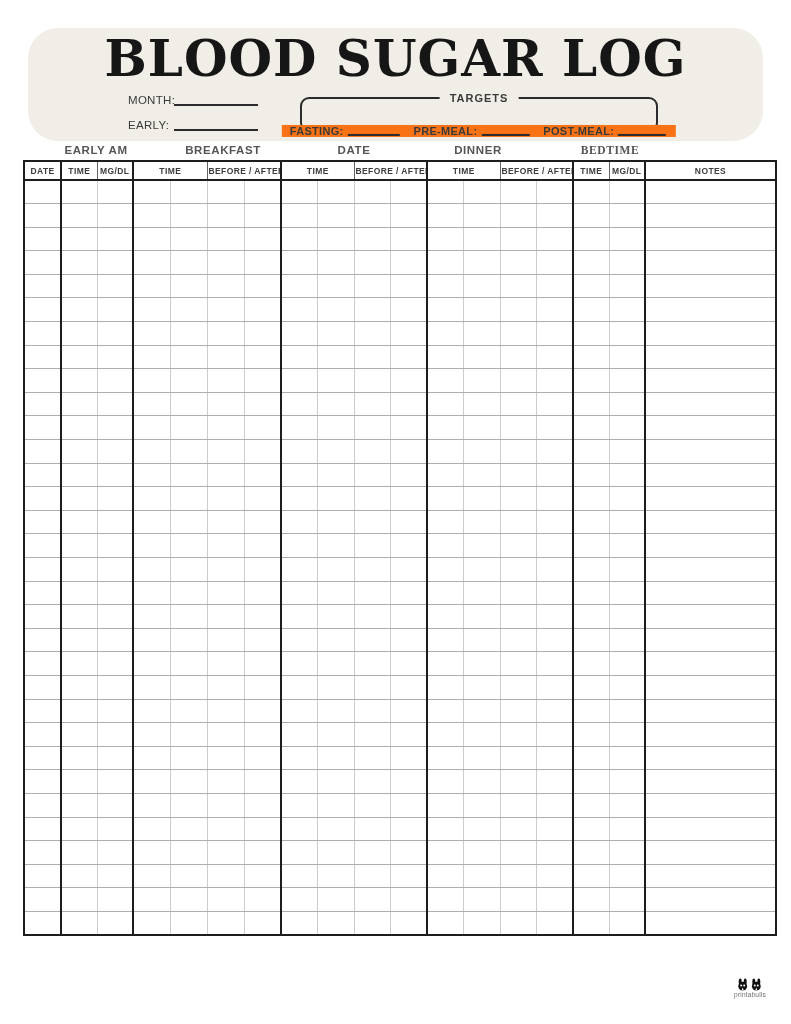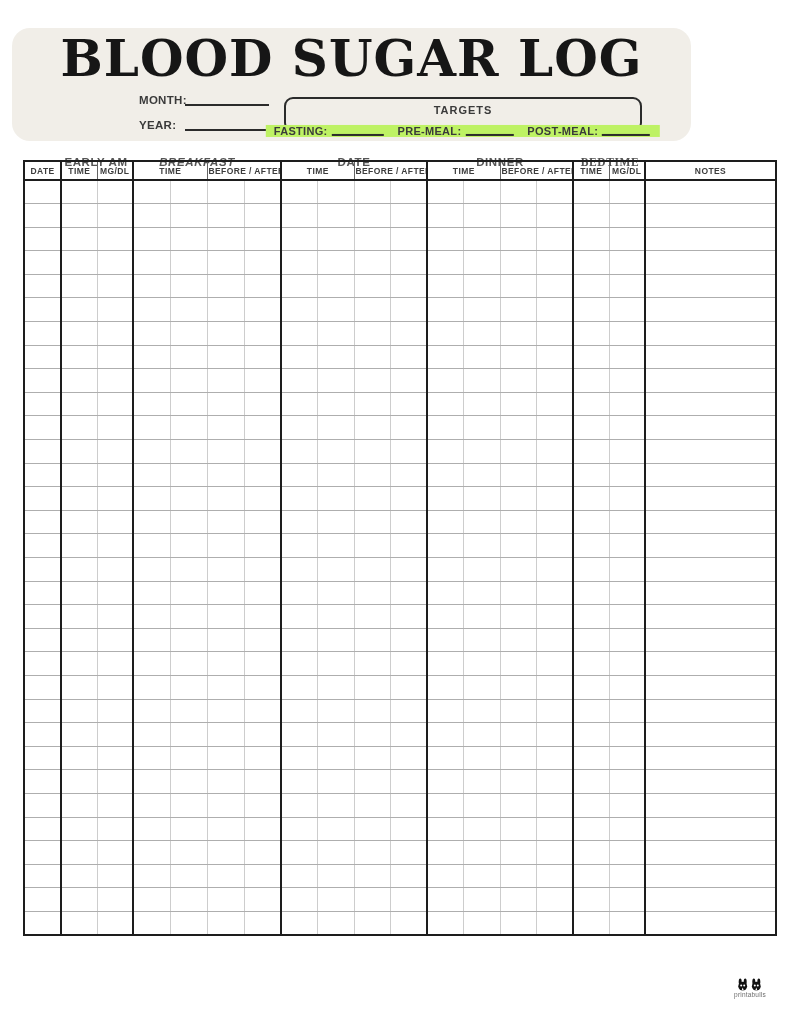--- a/index.html
+++ b/index.html
@@ -3,55 +3,55 @@
 <meta charset="utf-8">
 <style>
   * { margin:0; padding:0; box-sizing:border-box; }
   html,body { background:#ffffff; }
   .page {
     position:relative; width:791px; height:1024px; background:#ffffff;
     font-family:"Liberation Sans", sans-serif; overflow:hidden;
   }
   
   .panel {
-    position:absolute; left:12px; top:28px; width:679px; height:113px;
-    background:#f1eee8; border-radius:18px;
+    position:absolute; left:28px; top:28px; width:735px; height:113px;
+    background:#f1eee8; border-radius:30px;
   }
   .title {
     position:absolute; left:0; top:1px; width:100%;
     text-align:center;
     font-family:"DejaVu Serif", serif; font-weight:bold;
     font-size:50px; letter-spacing:1px; color:#161616; white-space:nowrap;
   }
   .my-block { position:absolute; left:100px; top:60px; }
   .my-row { display:flex; align-items:flex-end; height:18px; margin-bottom:7px; }
   .my-row .lbl {
-    width:46px; font-size:11.5px; font-weight:bold; color:#3a3a3a; letter-spacing:.3px;margin-left:27px;
+    width:46px; font-size:11.5px; font-weight:normal; color:#3a3a3a; letter-spacing:.3px;
   }
   .uline { display:inline-block; border-bottom:2px solid #2b2b2b; height:12px; }
   .w84 { width:84px; } .w52 { width:52px; } .w48 { width:48px; }
   .targets-box {
     position:absolute; left:272px; top:69px; width:358px; height:35px;
     border:2px solid #2b2b2b; border-radius:9px;
   }
   .targets-title {
     position:absolute; left:50%; top:0; transform:translate(-50%,-58%);
     background:#f1eee8; padding:0 10px;
-    font-size:11px; font-weight:bold; color:#3a3a3a; letter-spacing:1px; white-space:nowrap;margin-top:12px;
+    font-size:11px; font-weight:bold; color:#3a3a3a; letter-spacing:1px; white-space:nowrap;
   }
   .targets-bottom {
     position:absolute; left:50%; bottom:0; transform:translate(-50%,58%);
-    background:#bef264; padding:0 8px;
+    background:#f97316; padding:0 8px;
     display:flex; align-items:flex-end; white-space:nowrap;
     font-size:11px; font-weight:bold; color:#3a3a3a; letter-spacing:.3px;
   }
   .targets-bottom .uline { margin:0 2px 1px 4px; height:10px; }
   .gap { display:inline-block; width:12px; }
   
-  .sections { position:absolute; left:23px; top:144px; width:754px; height:16px;margin-top:12px; }
+  .sections { position:absolute; left:23px; top:144px; width:754px; height:16px; }
   .sections span {
     position:absolute; transform:translateX(-50%);
     font-size:11.5px; font-weight:bold; color:#555555; letter-spacing:.6px; white-space:nowrap;
   }
   
   table.log {
     position:absolute; left:23px; top:160px;
     width:754px; border-collapse:collapse; table-layout:fixed;
     border:2px solid #1d1d1d;
   }
@@ -80,21 +80,21 @@
 
   <div class="panel">
     <div class="title">BLOOD SUGAR LOG</div>
 
     <div class="my-block">
       <div class="my-row">
         <span class="lbl">MONTH:</span>
         <span class="uline w84"></span>
       </div>
       <div class="my-row">
-        <span class="lbl">YEAR:</span>
+        <span class="lbl">EARLY:</span>
         <span class="uline w84"></span>
       </div>
     </div>
 
     <div class="targets-box">
       <div class="targets-title">TARGETS</div>
       <div class="targets-bottom">
         <span>FASTING:</span>
           <span class="uline w52"></span>
           <span class="gap"></span>
@@ -102,23 +102,23 @@
           <span class="uline w48"></span>
           <span class="gap"></span>
           <span>POST-MEAL:</span>
           <span class="uline w48"></span>
       </div>
     </div>
   </div>
 
   <div class="sections">
       <span style="left: 73px;">EARLY AM</span>
-      <span style="left: 174px; font-style: italic;">BREAKFAST</span>
+      <span style="left: 200px;">BREAKFAST</span>
       <span style="left: 331px;">DATE</span>
-      <span style="left: 477px;">DINNER</span>
+      <span style="left: 455px;">DINNER</span>
       <span style="left: 587px; font-family: Liberation Serif, serif;">BEDTIME</span>
     </div>
 
   <table class="log">
     <colgroup>
         <col style="width: 37px;">
         <col style="width: 36px;">
         <col style="width: 36px;">
         <col style="width: 37px;">
         <col style="width: 37px;">

